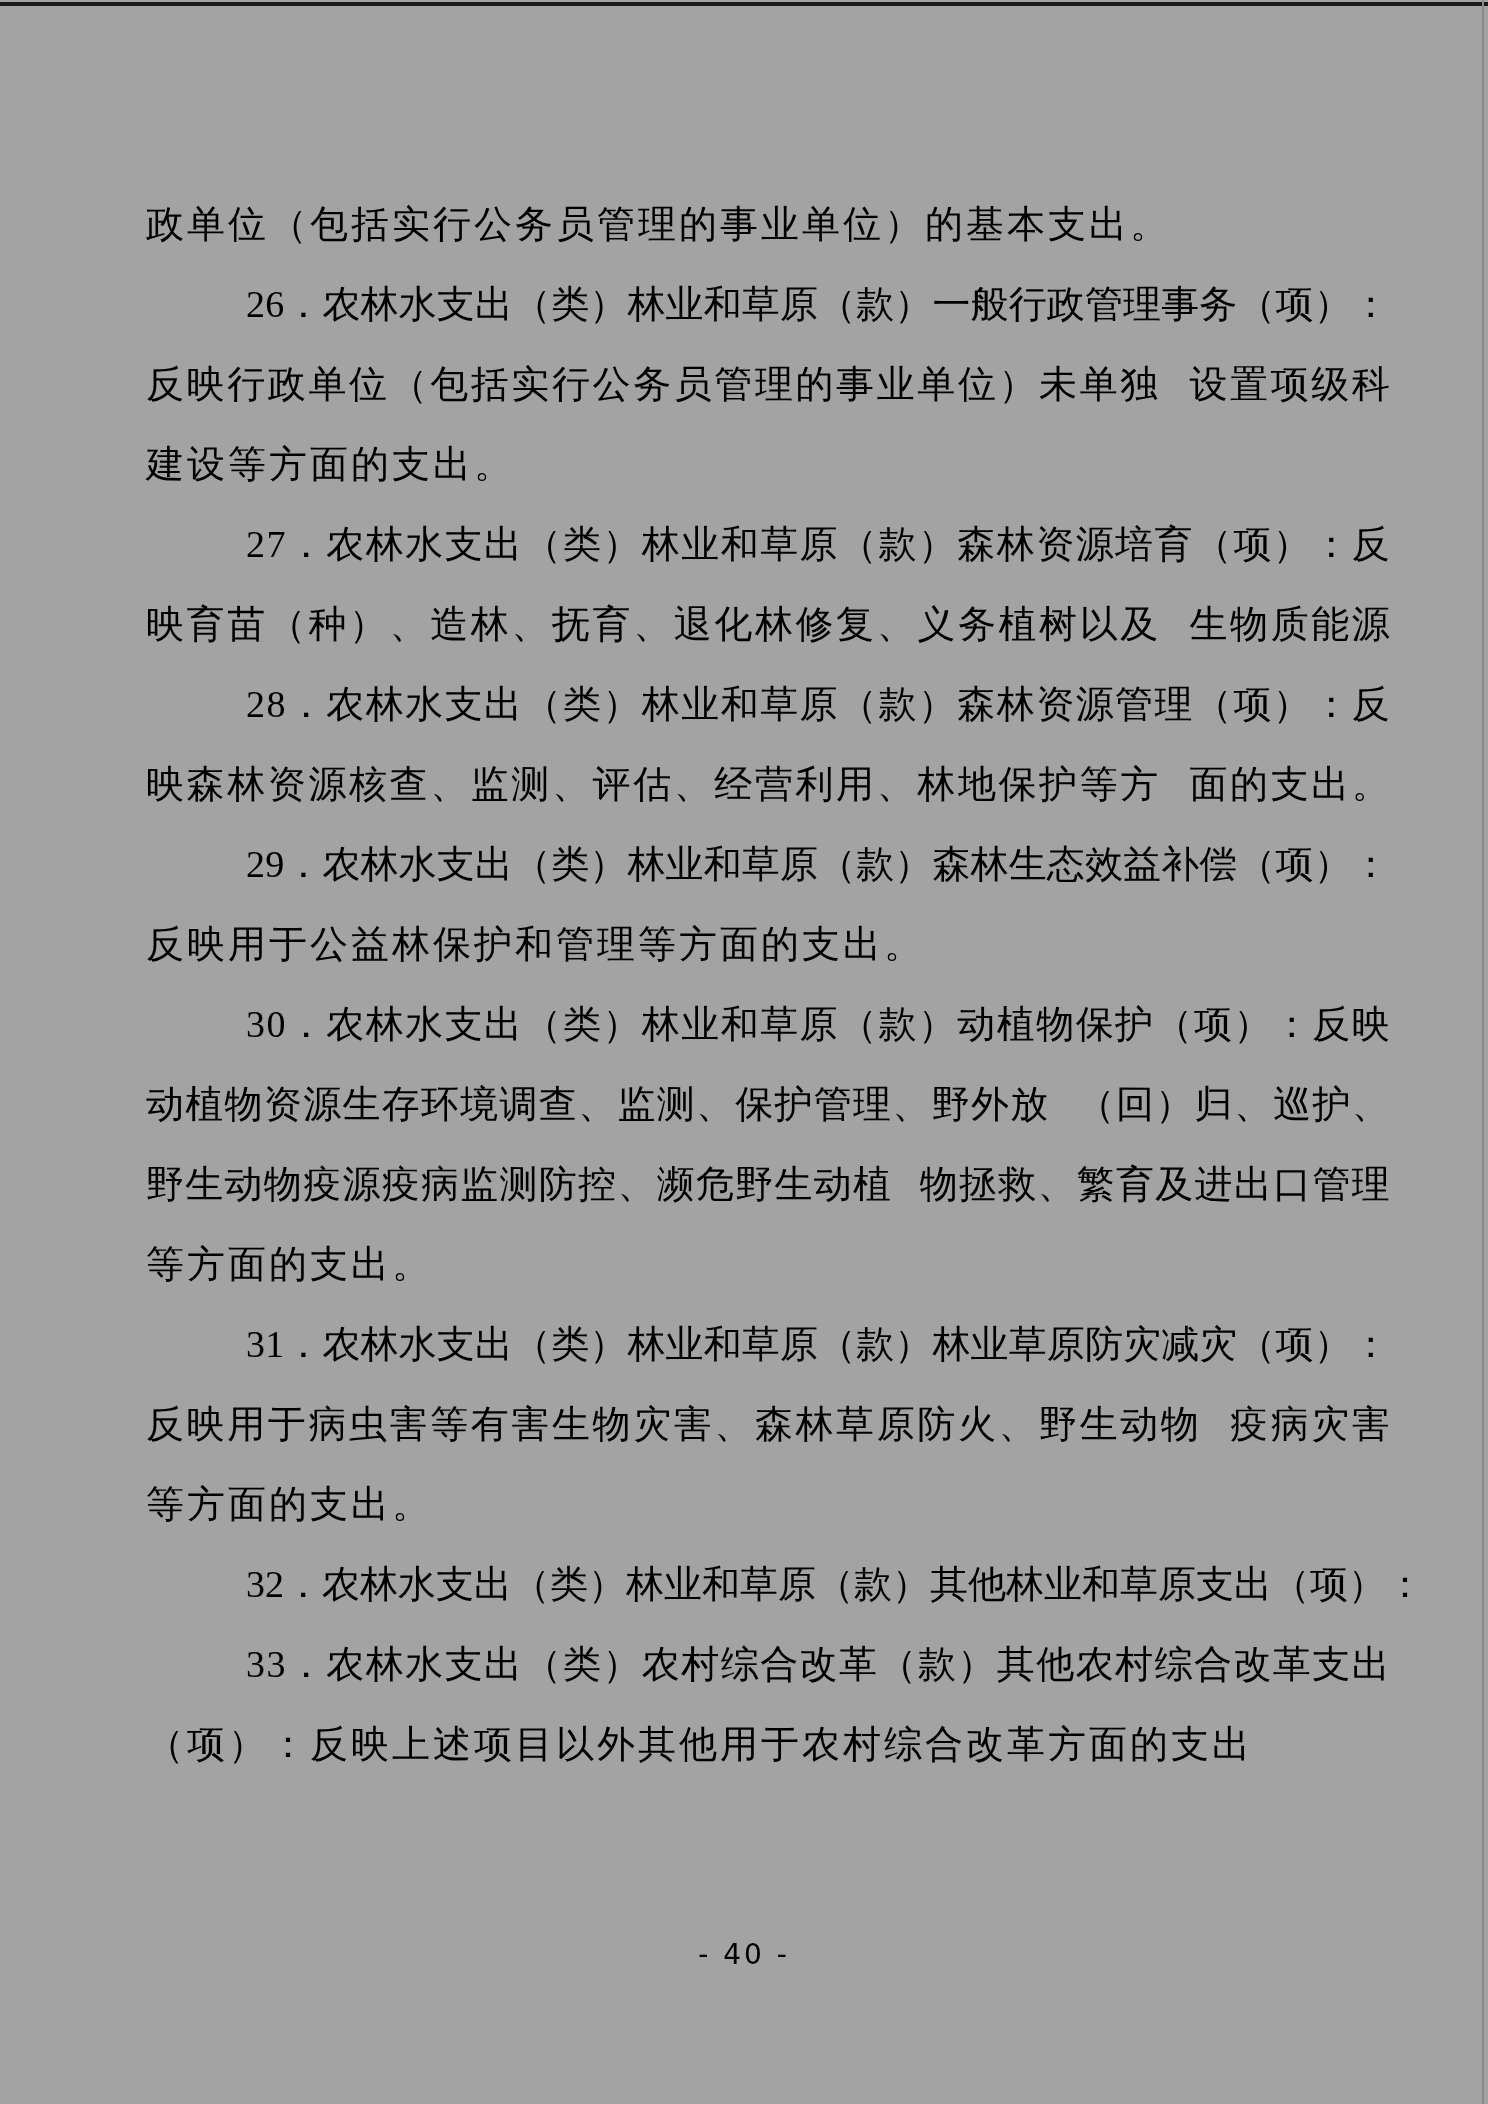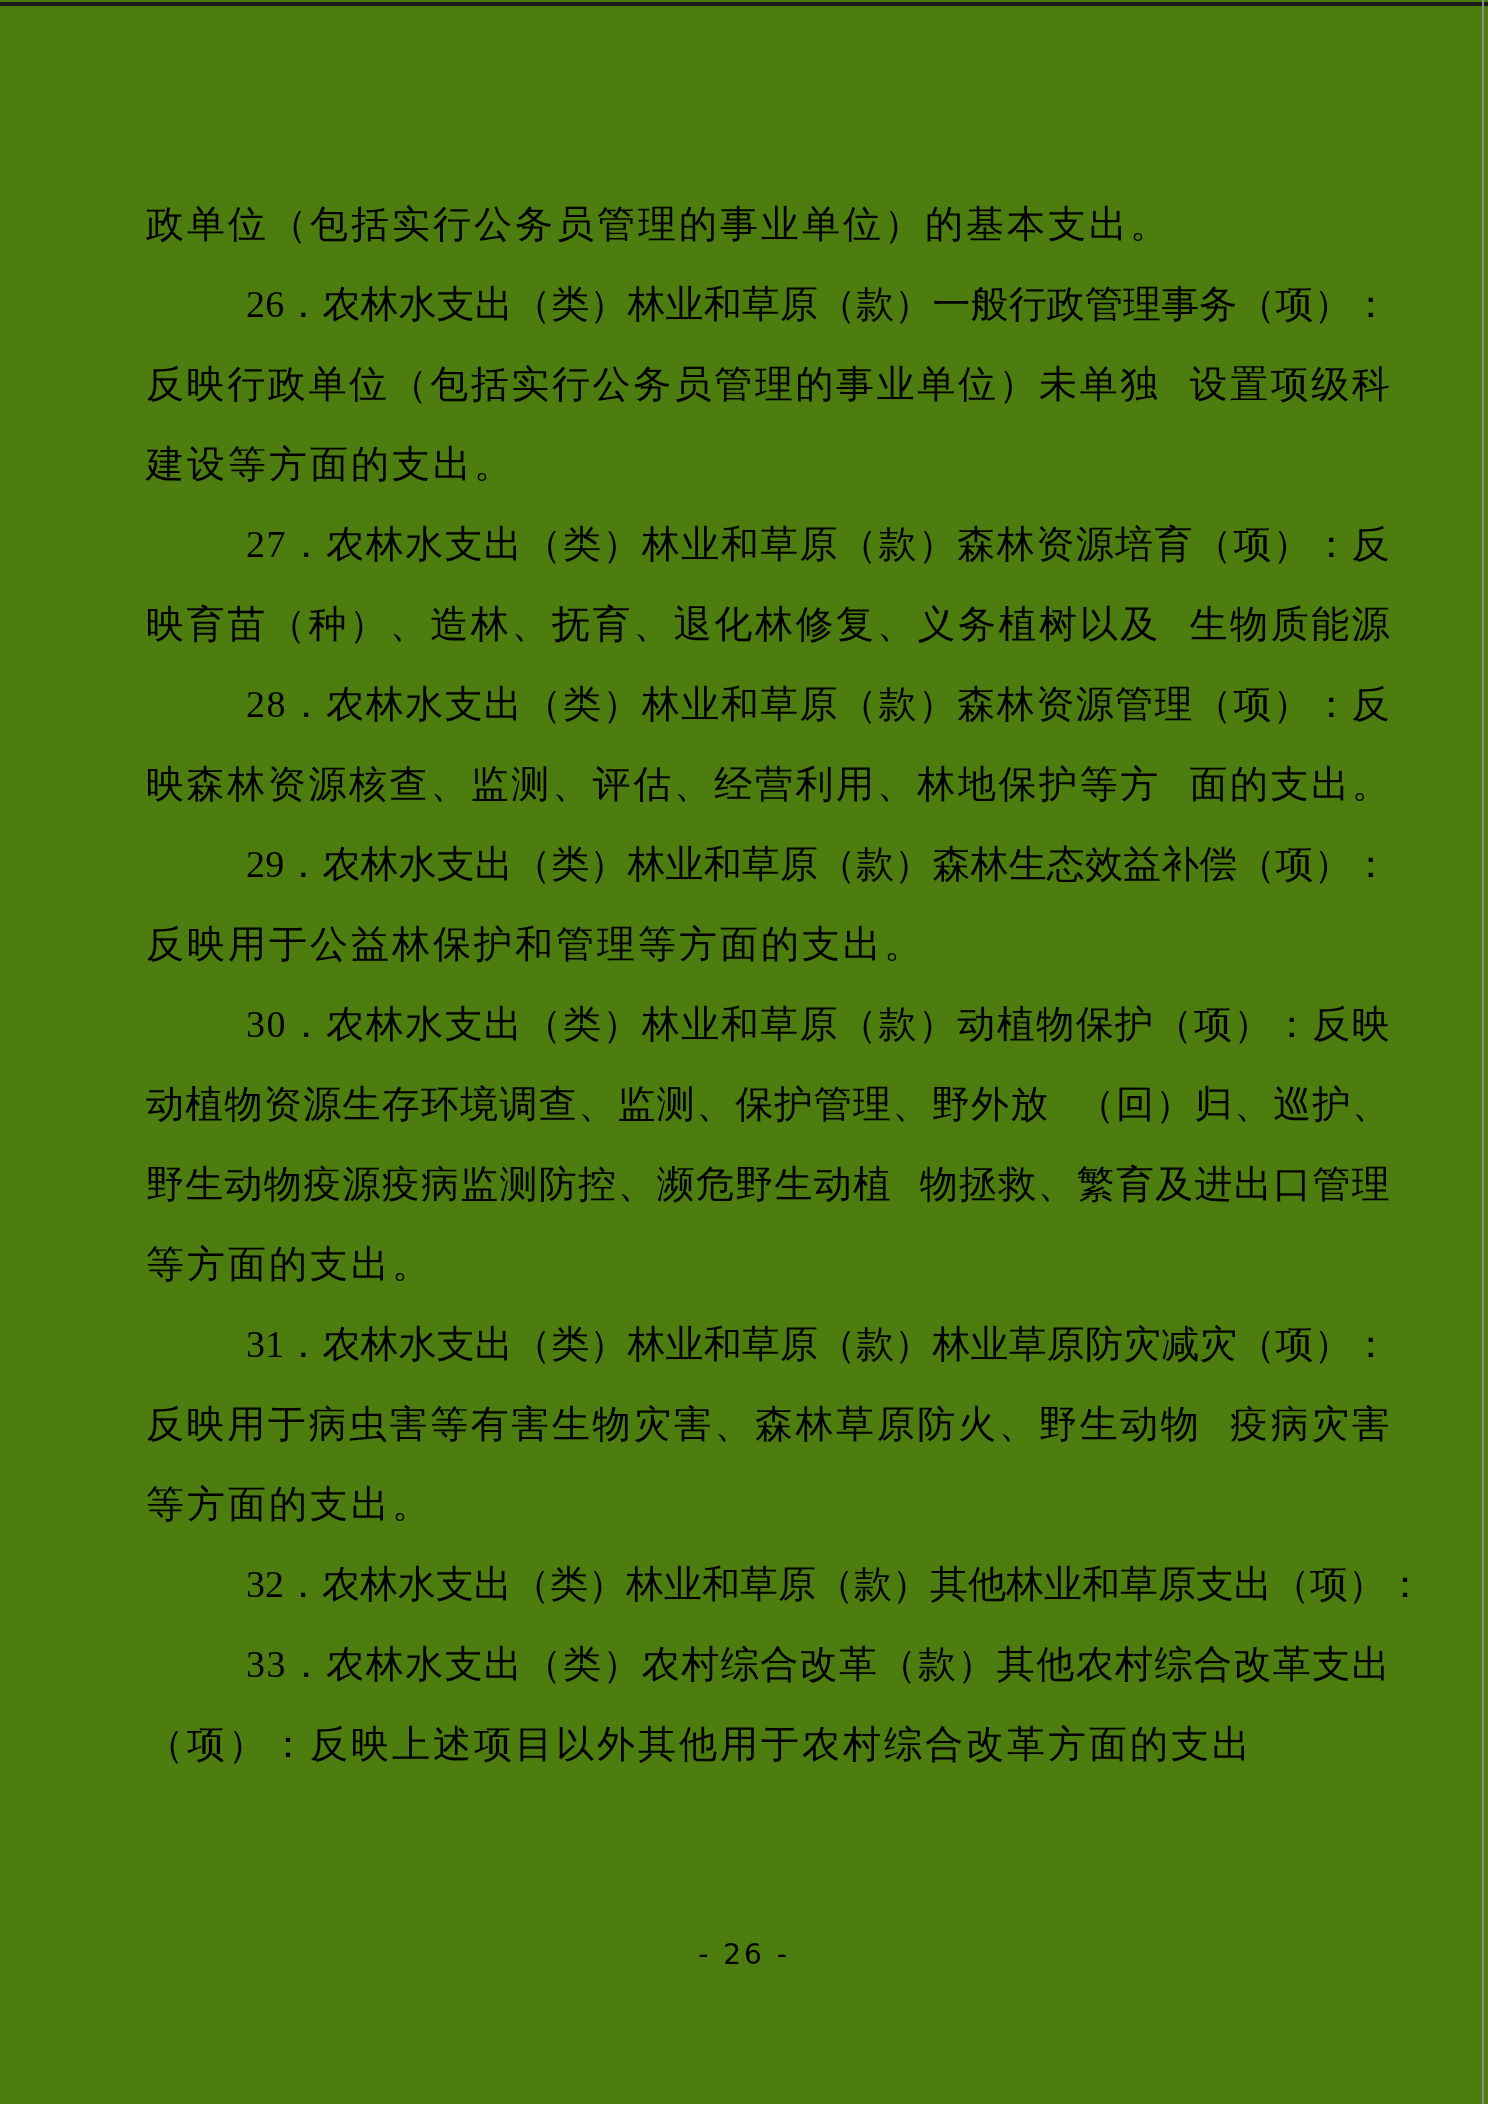--- a/index.html
+++ b/index.html
@@ -4,21 +4,21 @@
 <style>
   html, body {
     margin: 0;
     padding: 0;
     background: #ffffff;
   }
   .page {
     position: relative;
     width: 1488px;
     height: 2104px;
-    background: #4d7c0f;
+    background: #a3a3a3;
     overflow: hidden;
     font-family: "Liberation Serif", "DejaVu Serif", serif;
     color: #000000;
   }
   .top-border {
     position: absolute;
     left: 0;
     top: 2px;
     width: 100%;
     height: 4px;
@@ -545,14 +545,14 @@
         <span class="ch">村</span>
         <span class="ch">综</span>
         <span class="ch">合</span>
         <span class="ch">改</span>
         <span class="ch">革</span>
         <span class="ch">支</span>
         <span class="ch">出</span>
       </div>
       <div class="line">（项）：反映上述项目以外其他用于农村综合改革方面的支出</div>
     </div>
-  <div class="page-number">- 26 -</div>
+  <div class="page-number">- 40 -</div>
 </div>
 
 </body></html>

